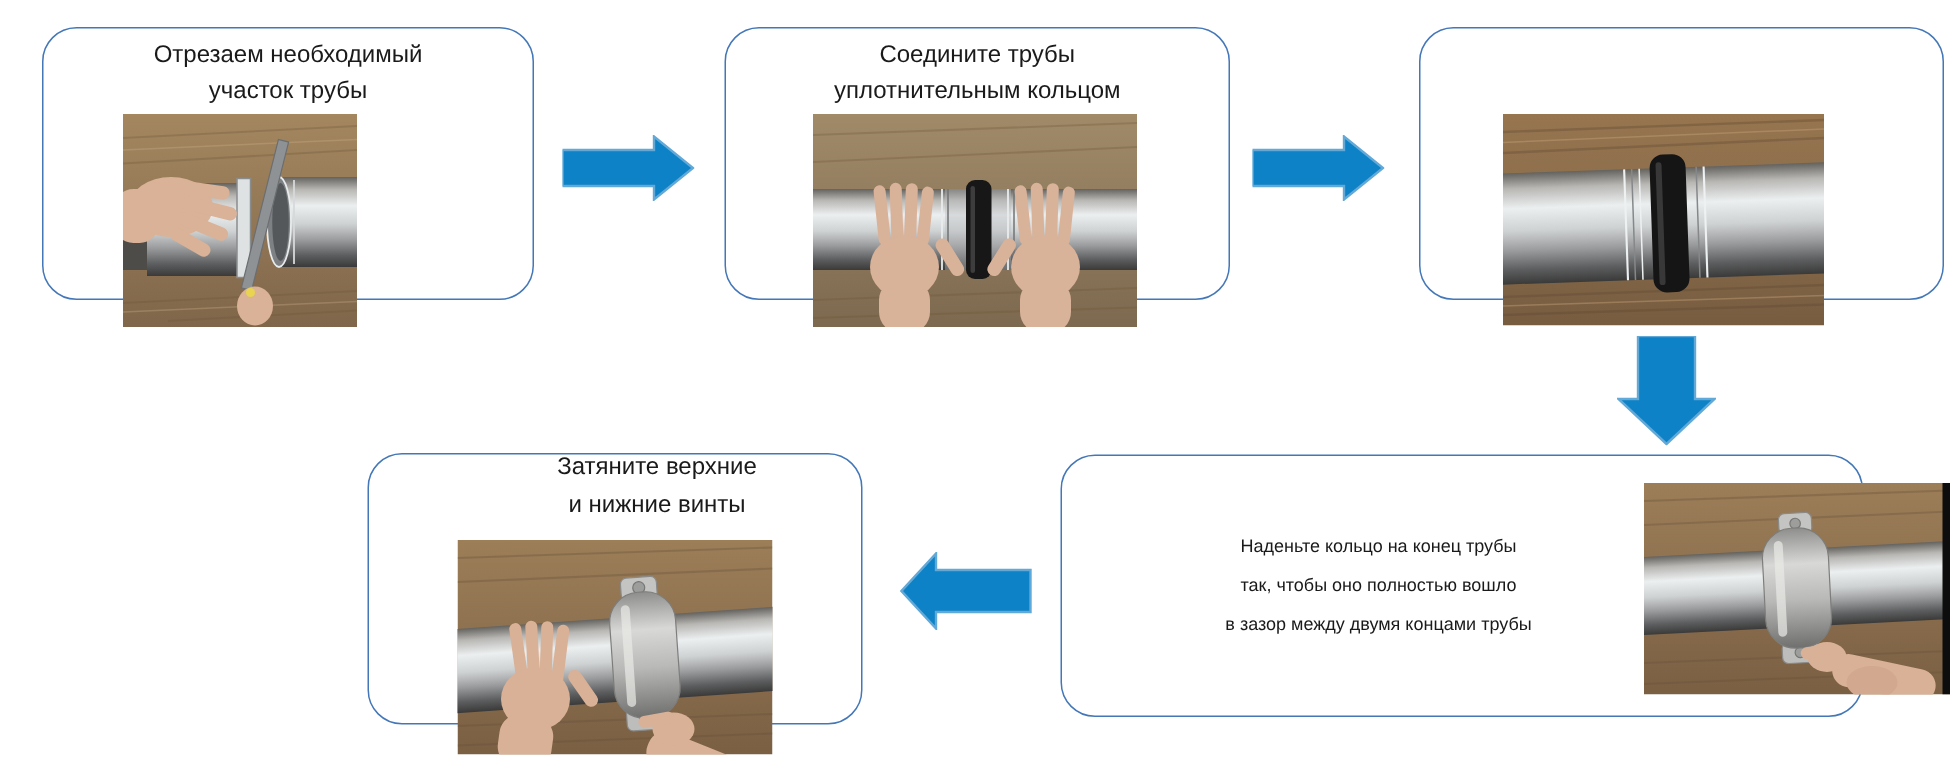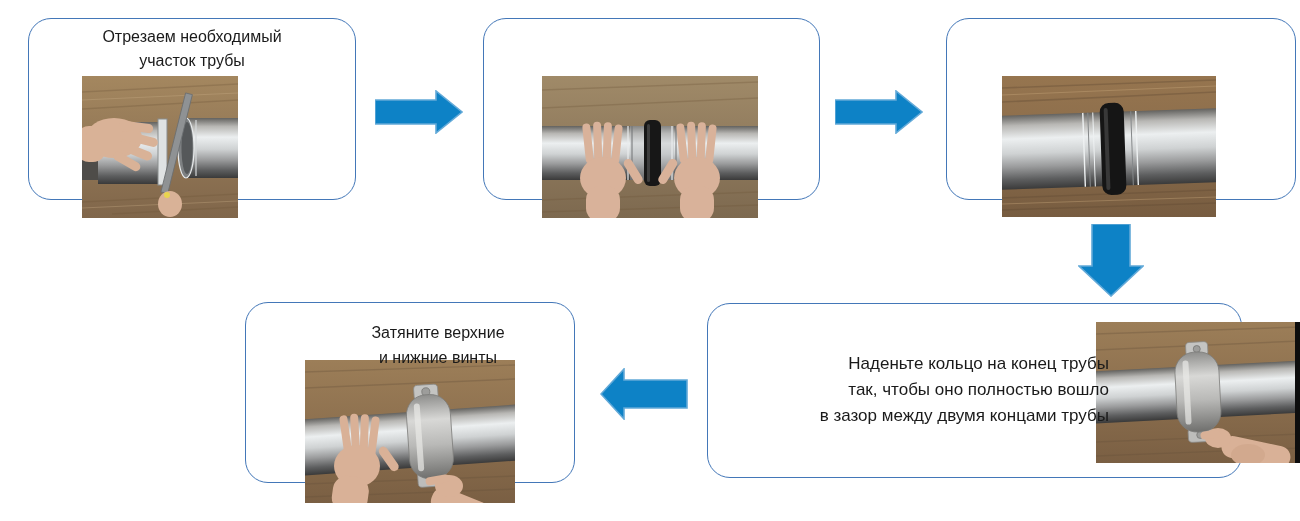--- a/index.html
+++ b/index.html
@@ -11,42 +11,44 @@
   }
   .box{
     position:absolute;background:#ffffff;box-sizing:border-box;
     border:1.7px solid var(--box-border,#4377b8);border-radius:23px;
     z-index:0;
   }
   .step-label{
     position:absolute;white-space:pre-line;text-align:center;
     font-size:16px;line-height:24px;z-index:3;
   }
-  .step-label.left{text-align:right;font-size:17px;line-height:26px;}
+  .step-label.left{text-align:center;font-size:12px;line-height:26px;}
   .photo{position:absolute;display:block;z-index:2;}
   .arrow{position:absolute;display:block;z-index:1;}
   .arrow-shape{fill:var(--arrow-fill,#0d82c6);stroke:var(--arrow-edge,#62a9d8);stroke-width:1.6;}
 </style>
 </head>
 <body>
 
 <div class="stage">
 
   <div class="box" style="left:28px;top:18px;width:328px;height:182px;"></div>
   <div class="box" style="left:483px;top:18px;width:337px;height:182px;"></div>
   <div class="box" style="left:946px;top:18px;width:350px;height:182px;"></div>
   <div class="box" style="left:707px;top:303px;width:535px;height:175px;"></div>
   <div class="box" style="left:245px;top:302px;width:330px;height:181px;"></div>
 
   <div class="step-label" style="left:28px;top:25px;width:328px;">Отрезаем необходимый
 участок трубы</div>
+  <div class="step-label" style="left:483px;top:25px;width:337px;">Соедините трубы
+уплотнительным кольцом</div>
   <div class="step-label left" style="left:729px;top:351px;width:380px;">Наденьте кольцо на конец трубы
 так, чтобы оно полностью вошло
 в зазор между двумя концами трубы</div>
-  <div class="step-label" style="left:245px;top:320px;width:330px;line-height:25px;padding-left:28px;">Затяните верхние
+  <div class="step-label" style="left:245px;top:299px;width:330px;line-height:25px;padding-left:28px;">Затяните верхние
 и нижние винты</div>
 
   <svg class="photo" style="left:82px;top:76px;" width="156" height="142" viewBox="0 0 156 142">
     <defs>
       <linearGradient id="w1" x1="0" y1="0" x2="0" y2="1">
         <stop offset="0" stop-color="#a4875f"></stop>
           <stop offset="0.5" stop-color="#927756"></stop>
           <stop offset="1" stop-color="#80664a"></stop>
       </linearGradient>
       <linearGradient id="m1" x1="0" y1="0" x2="0" y2="1">

